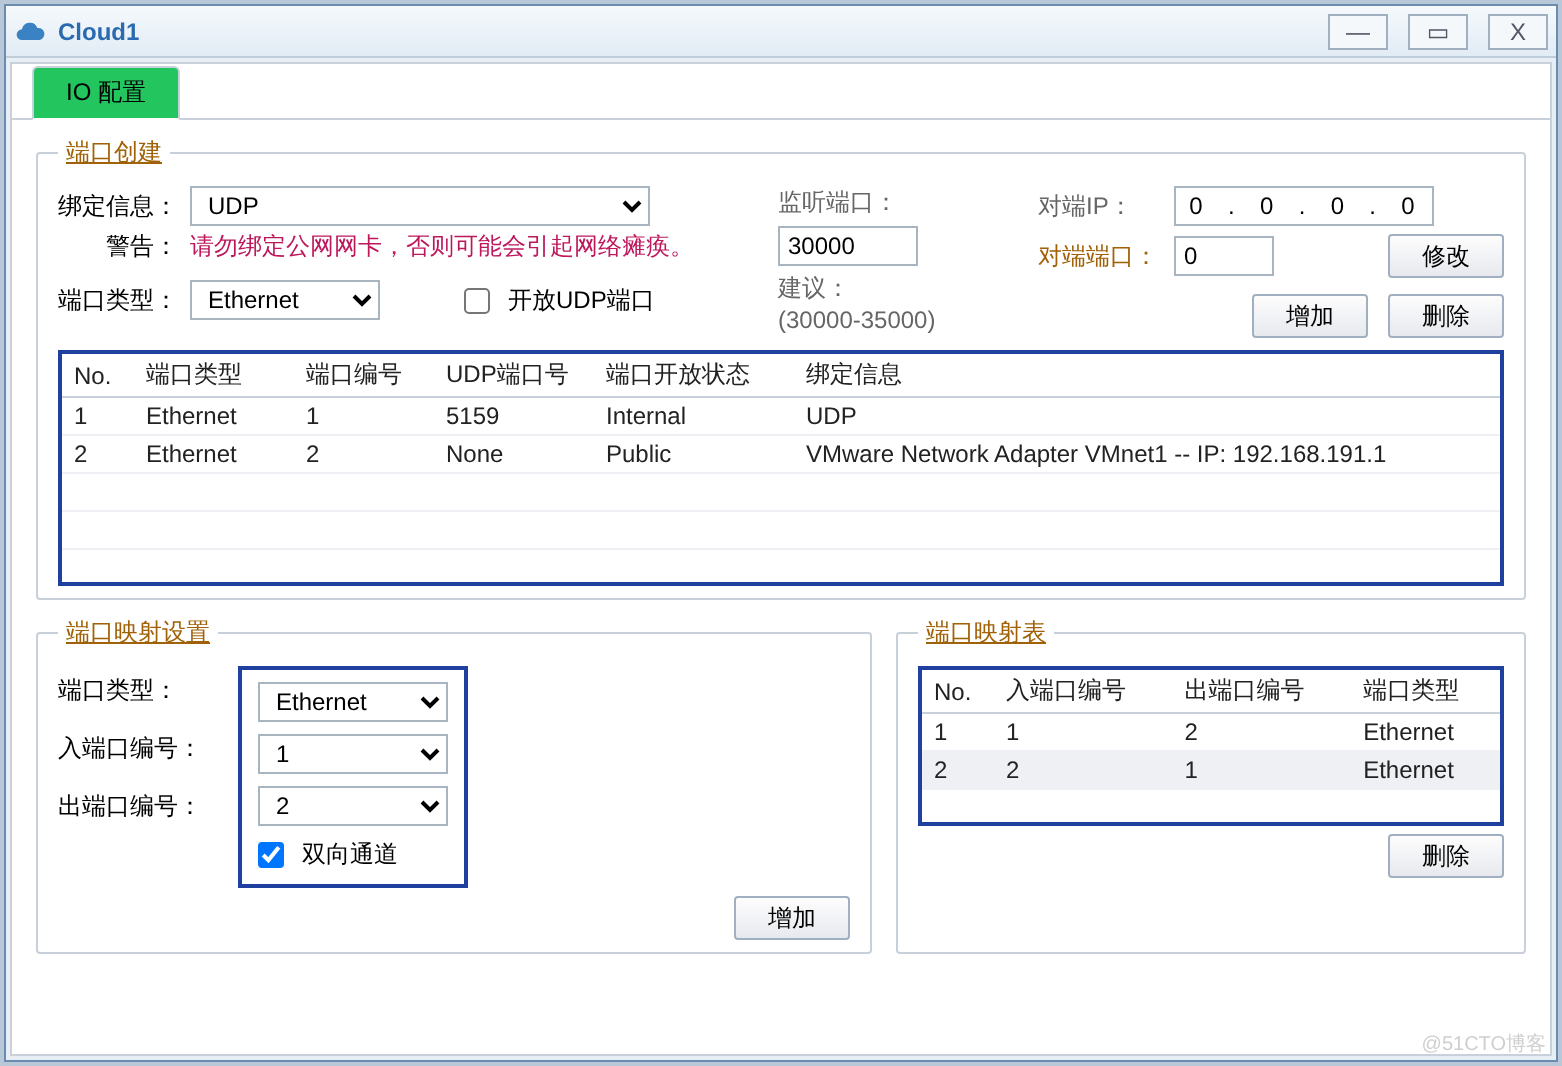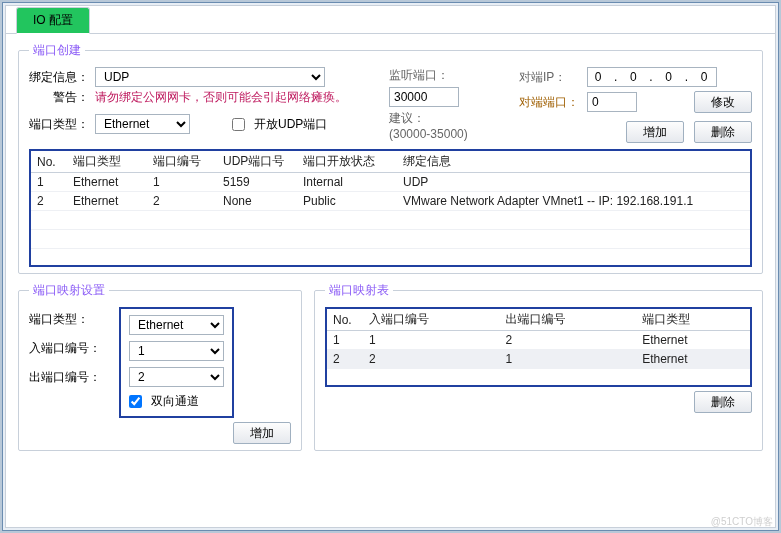--- a/index.html
+++ b/index.html
@@ -8,43 +8,54 @@
   .titlebar { height: 26px; display: flex; align-items: center; padding: 0 4px; background: linear-gradient(#f5f9fc,#e2ecf5); border-bottom: 1px solid #c0ccd8; }
   .title-icon { width:16px; height:16px; margin-right:6px; }
   .title { color:#2a6ab0; font-weight:bold; flex:1; }
   .win-btns { display:flex; gap:10px; }
   .win-btn { width:30px; height:18px; border:1px solid #a0b0c0; background:#f5f8fb; display:flex; align-items:center; justify-content:center; color:#556; }
   .client { flex:1; background:#fff; margin:2px; border:1px solid #c8d0da; display:flex; flex-direction:column; }
   .tabstrip { height:28px; display:flex; align-items:flex-end; padding-left:10px; border-bottom:1px solid #c8d0da; }
   .tab { padding:4px 16px; border:1px solid #c8d0da; border-bottom:1px solid #fff; background:#22c55e; border-radius:3px 3px 0 0; margin-bottom:-1px; }
   .content { flex:1; padding:8px 12px 2px 12px; display:flex; flex-direction:column; gap:8px; }
   fieldset { border:1px solid #c8d0da; border-radius:2px; padding:8px 10px 6px 10px; margin:0; }
-  legend { padding:0 4px; color:#8b5cf6; }
+  legend { padding:0 4px; color:#a16207;text-decoration:underline; }
   .row { display:flex; align-items:center; gap:6px; }
   .lbl { white-space:nowrap; }
   select, input[type=text] { border:1px solid #a8b4c0; height:20px; padding:1px 4px; background:#fff; }
   .combo-lg { width:230px; }
   .combo-sm { width:95px; }
   .btn { min-width:58px; height:22px; border:1px solid #a0b0c0; background:linear-gradient(#fdfdfd,#e6e9ee); border-radius:2px; }
   .redtxt { color:#be185d; }
   .table { border:2px solid #2040a0; background:#fff; }
   .table table { border-collapse:collapse; width:100%; }
   .table th, .table td { text-align:left; padding:2px 6px; height:18px; border-bottom:1px solid #eef0f4; font-weight:normal; color:#222; }
   .table th { border-bottom:1px solid #c8d0da; }
   .bottom { display:flex; gap:12px; }
-  .map-settings { width:284px; }
+  .map-settings { width:418px; }
   .blue-box { border:2px solid #2040a0; padding:6px 8px; }
   .ip-field { width:130px; text-align:center; letter-spacing:2px; }
   .watermark { position:absolute; right:8px; bottom:4px; color:#cfcfcf; font-size:10px; }
   input[type=checkbox]{ margin:0 3px 0 0; vertical-align:middle;}
 </style>
 </head>
 <body>
 
 <div class="window">
+  <div class="titlebar">
+    <svg class="title-icon" viewBox="0 0 24 24">
+        <path fill="#3b82c4" d="M19 18H6a4 4 0 010-8 6 6 0 0111.5-1A4.5 4.5 0 0119 18z"></path>
+      </svg>
+    <span class="title">Cloud1</span>
+    <div class="win-btns">
+      <div class="win-btn">—</div>
+      <div class="win-btn">▭</div>
+      <div class="win-btn">X</div>
+    </div>
+  </div>
   <div class="client">
     <div class="tabstrip">
       <div class="tab">IO 配置</div>
     </div>
     <div class="content">
 
       <fieldset>
         <legend>端口创建</legend>
         <div style="display:flex; gap:20px; align-items:flex-start;">
           <div style="flex:0 0 340px;">

